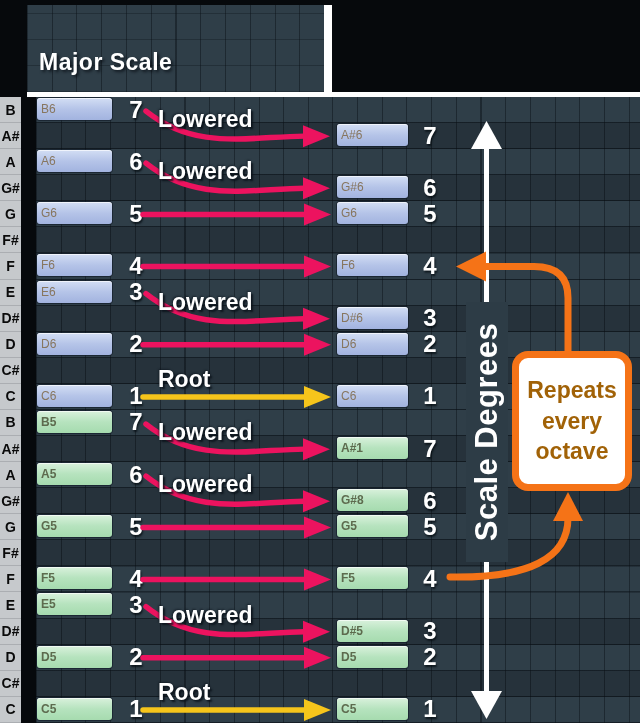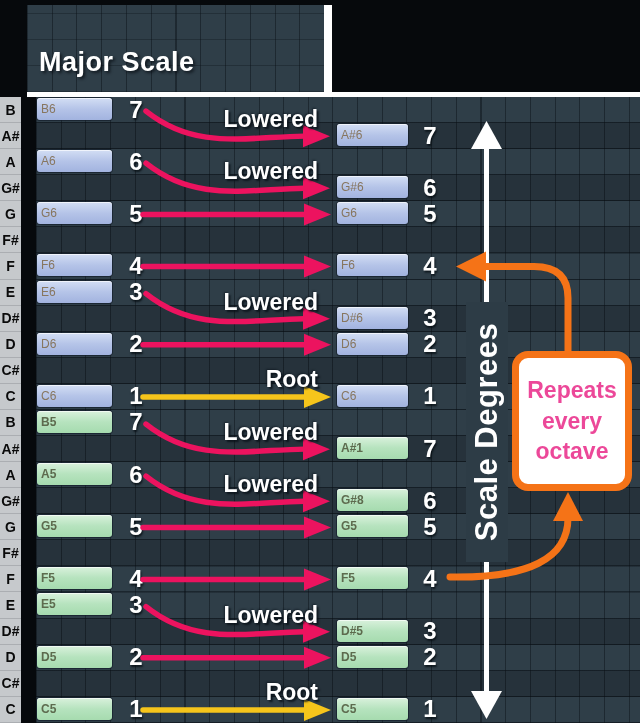--- a/index.html
+++ b/index.html
@@ -10,21 +10,21 @@
   }
   .panel{
     position:absolute;background-color:#2f3e48;
     background-image:
       repeating-linear-gradient(90deg, rgba(8,14,20,.45) 0 1px, transparent 1px 24.75px),
       repeating-linear-gradient(0deg, rgba(8,14,20,.30) 0 1px, transparent 1px 26.083px);
   }
   #hdr-left{left:27px;top:5px;width:297px;height:87px;display:flex;align-items:center;padding-left:12px;box-sizing:border-box;}
   #hdr-right{left:332px;top:5px;width:308px;height:87px;display:flex;align-items:center;justify-content:center;}
   .hdr-title{
-    color:#fff;font-size:27px;font-weight:bold;letter-spacing:.5px;
+    color:#fff;font-size:23px;font-weight:bold;letter-spacing:.5px;
     text-shadow:2px 2px 3px rgba(5,10,15,.7);white-space:nowrap;margin-top:28px;
   }
   #vdiv{position:absolute;left:324px;top:5px;width:8px;height:718px;background:#fff;}
   #hdiv{position:absolute;left:27px;top:92px;width:613px;height:5px;background:#fff;}
   #keystrip{position:absolute;left:0;top:97px;width:21px;height:626px;background:#c6c9cc;}
   .key{
     height:26.0833px;box-sizing:border-box;display:flex;align-items:center;justify-content:center;
     color:#0a0a0a;font-size:14px;font-weight:bold;border-bottom:1px solid rgba(120,124,128,.35);
   }
   #rows-left{left:27px;top:97px;width:297px;height:626px;margin-left:9px;}
@@ -41,35 +41,35 @@
   #rows-left .noteblock{left:1px;width:75px;}
   #rows-right .noteblock{left:5px;width:71px;}
   .degree{
     position:absolute;top:50%;transform:translateY(-50%);width:44px;text-align:center;
     color:#fff;font-size:24px;font-weight:bold;text-shadow:1px 2px 2px rgba(5,12,18,.8);
   }
   #rows-left .degree{left:78px;}
   #rows-right .degree{left:76px;}
   #arrows{position:absolute;left:0;top:0;pointer-events:none;}
   .arrowlabel{
-    position:absolute;width:160px;text-align:right;color:#fff;
+    position:absolute;width:160px;text-align:left;color:#fff;
     font-size:23px;font-weight:bold;
     text-shadow:2px 2px 2px rgba(10,18,26,.9), -1px -1px 2px rgba(10,18,26,.6);
   }
   #scale-degrees{
     position:absolute;left:357px;top:411px;width:260px;height:42px;
     transform:rotate(-90deg);text-align:center;
     background:#2d3c46;color:#fff;font-size:31px;font-weight:bold;line-height:42px;
     letter-spacing:.5px;white-space:nowrap;
   }
   #callout{
     position:absolute;left:512px;top:351px;width:120px;height:140px;box-sizing:border-box;
     background:#fff;border:7px solid #f57317;border-radius:16px;
     display:flex;align-items:center;justify-content:center;text-align:center;
-    color:#ec4899;font-size:23px;font-weight:bold;line-height:1.32;padding:2px;
+    color:#a16207;font-size:23px;font-weight:bold;line-height:1.32;padding:2px;
   }
 </style>
 </head>
 <body>
 
 <div id="stage">
   <div class="panel" id="hdr-left">
     <span class="hdr-title">Major Scale</span>
   </div>
   <div id="vdiv"></div>

